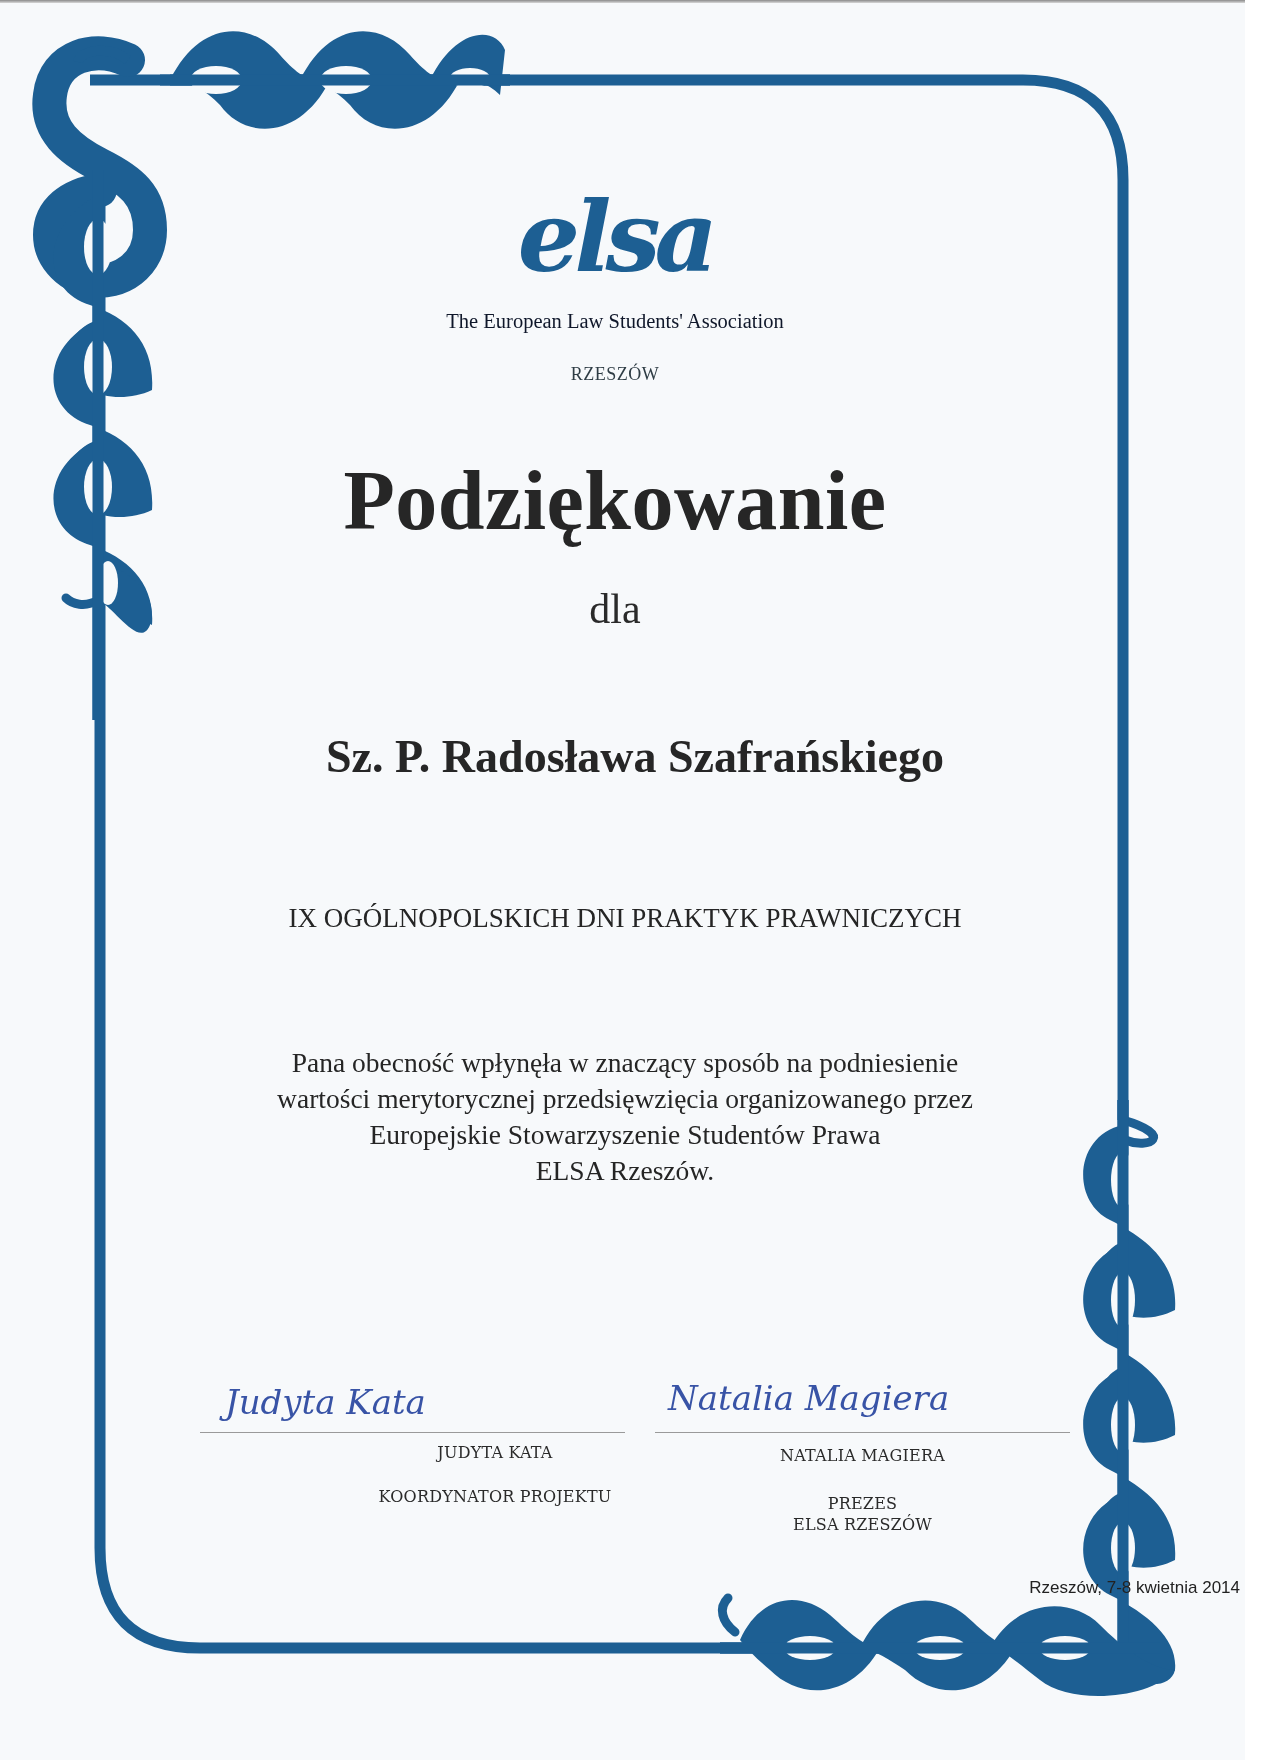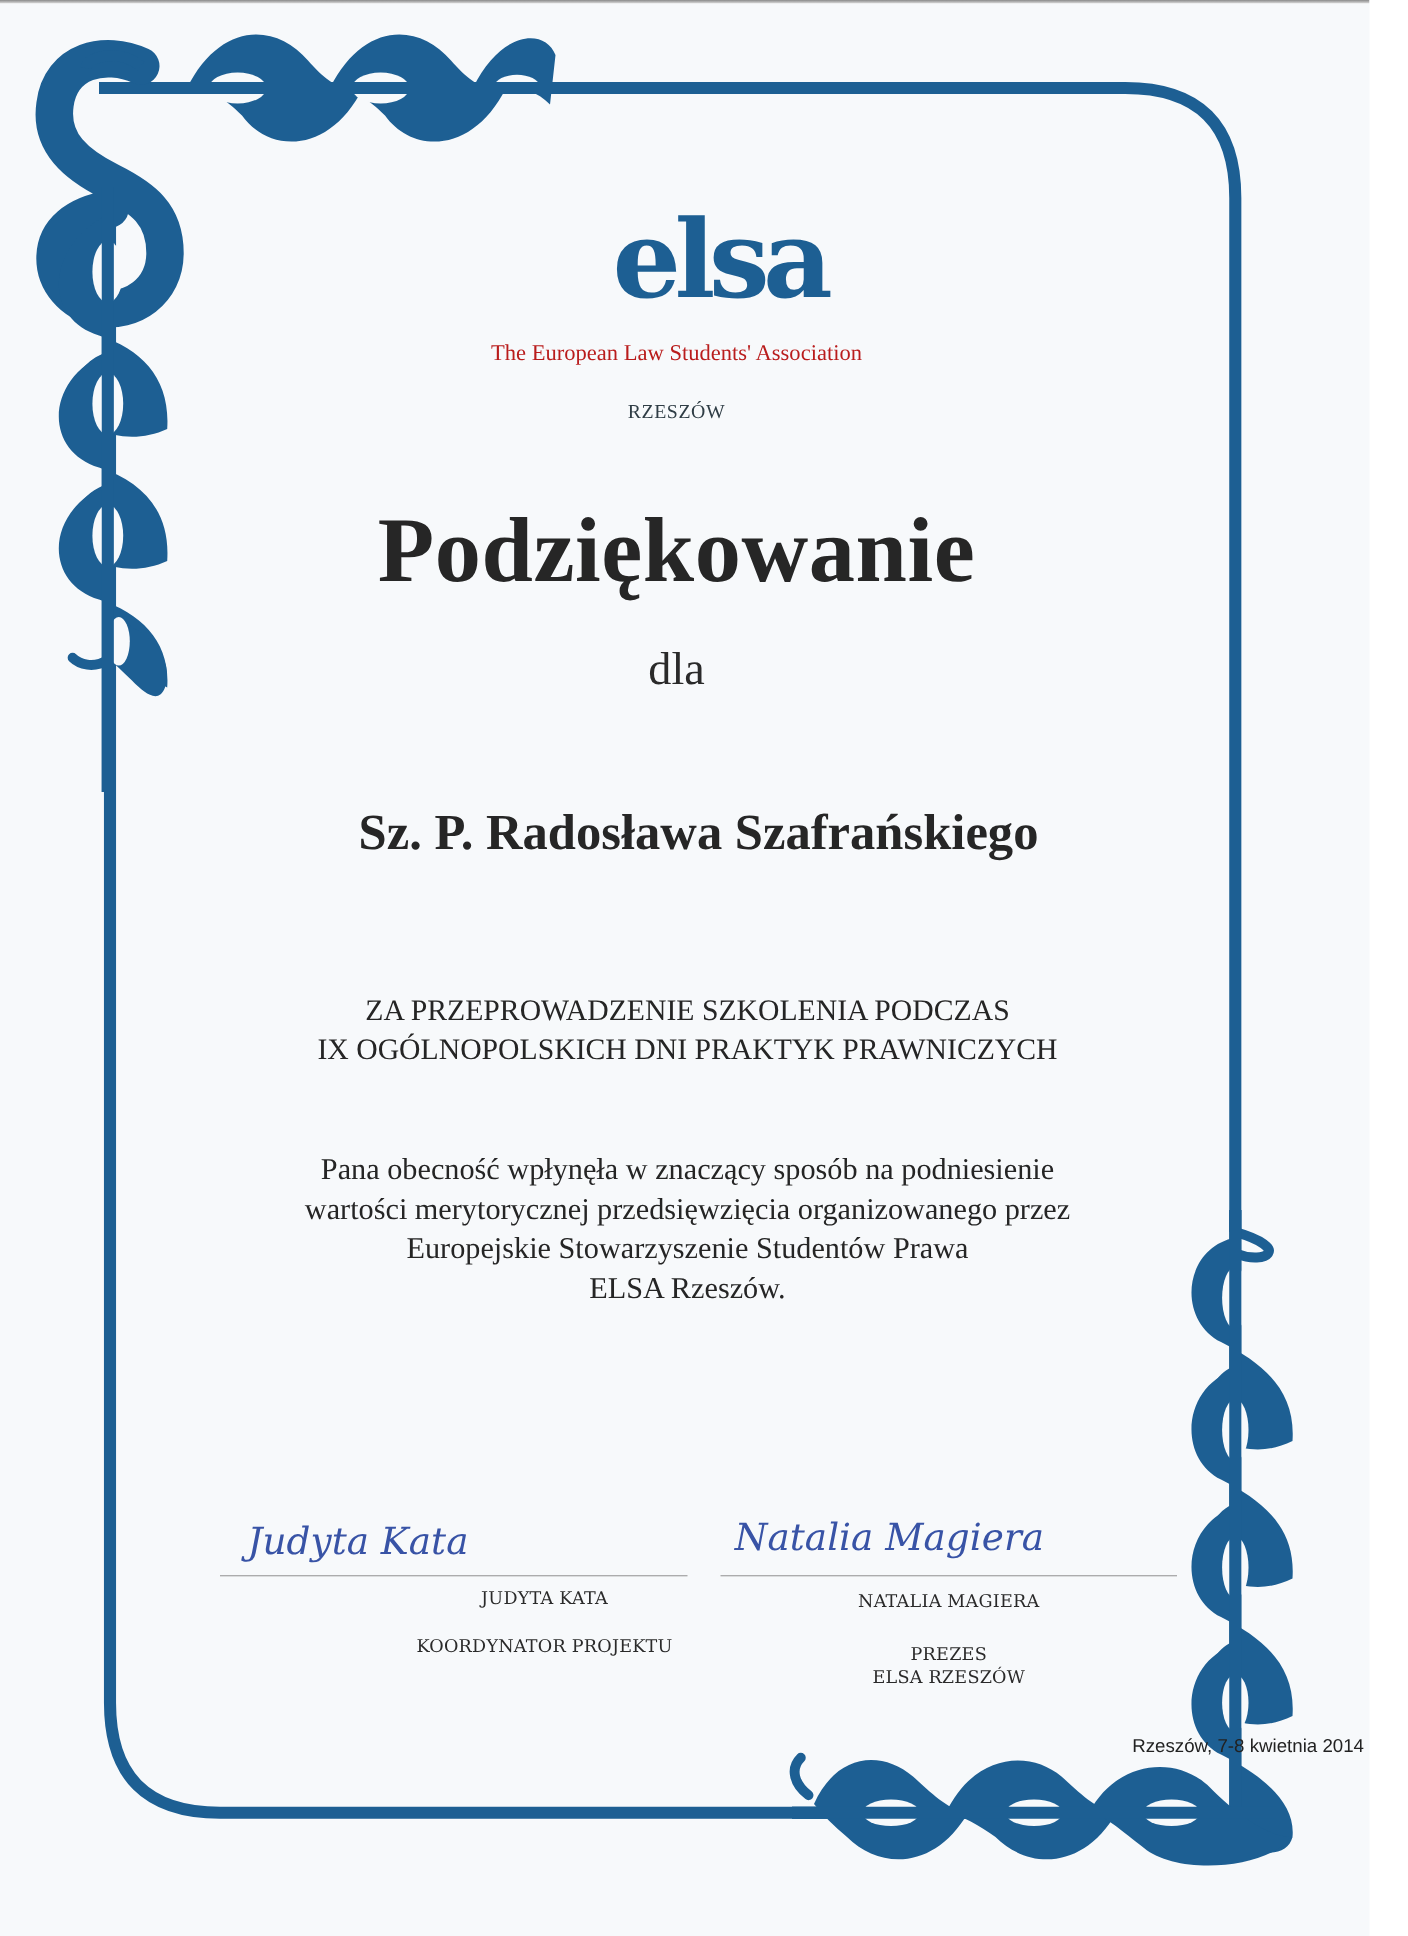--- a/index.html
+++ b/index.html
@@ -7,24 +7,24 @@
     width: 1280px; height: 1760px; position: relative; overflow: hidden;
     background: #f7f9fb;
     font-family: "Liberation Serif", "DejaVu Serif", serif;
     color: #222;
   }
   .scan-edge { position: absolute; top: 0; right: 0; width: 35px; height: 1760px; background: #ffffff; }
   .scan-top { position: absolute; top: 0; left: 0; width: 1245px; height: 3px; background: linear-gradient(#8a8a8a,#d8d8d8); }
   .frame-svg { position: absolute; left: 0; top: 0; }
   .abs { position: absolute; left: 0; width: 1230px; text-align: center; }
   .logo {
-    top: 188px; font-family: "DejaVu Serif", serif; font-weight: bold;
-    font-size: 98px; color: #1d5f93; letter-spacing: -6px; line-height: 1; padding-left: 39px;
+    top: 188px; font-family: "DejaVu Serif", serif; font-style: italic; font-weight: bold;
+    font-size: 98px; color: #1d5f93; letter-spacing: -6px; line-height: 1;
   }
-  .tagline { top: 310px; font-size: 20.5px; color: #b91c1c; }
+  .tagline { top: 310px; font-size: 20.5px; color: #0f172a; }
   .city { top: 364px; font-size: 18px; color: #2f3d45; letter-spacing: 0.5px; }
   .title { top: 452px; font-size: 84px; font-weight: bold; color: #262626; letter-spacing: 0.5px; }
   .dla { top: 585px; font-size: 42px; color: #2a2a2a; }
   .name { top: 730px; font-size: 46px; font-weight: bold; color: #262626; left: 20px; }
   .caps { top: 900px; font-size: 27px; color: #252525; line-height: 36px; left: 10px; }
   .body-text { top: 1045px; font-size: 27.5px; color: #252525; line-height: 36px; left: 10px; font-family: Liberation Serif, serif; }
   .sig-line { position: absolute; height: 1px; background: #9a9a9a; }
   .sig-name, .sig-role {
     position: absolute; text-align: center; font-size: 16px; color: #2a2a2a;
     font-family: "DejaVu Serif", serif; letter-spacing: 0.2px;
@@ -109,21 +109,20 @@
 
 <div class="abs logo">elsa</div>
 <div class="abs tagline">The European Law Students' Association</div>
 <div class="abs city">RZESZÓW</div>
 
 <div class="abs title">Podziękowanie</div>
 <div class="abs dla">dla</div>
 <div class="abs name">Sz. P. Radosława Szafrańskiego</div>
 
 <div class="abs caps">
-  <div>ZA PRZEPROWADZENIE SZKOLENIA PODCZAS</div>
   <div>IX OGÓLNOPOLSKICH DNI PRAKTYK PRAWNICZYCH</div>
 </div>
 
 <div class="abs body-text">
   <div>Pana obecność wpłynęła w znaczący sposób na podniesienie</div>
   <div>wartości merytorycznej przedsięwzięcia organizowanego przez</div>
   <div>Europejskie Stowarzyszenie Studentów Prawa</div>
   <div>ELSA Rzeszów.</div>
 </div>
 

